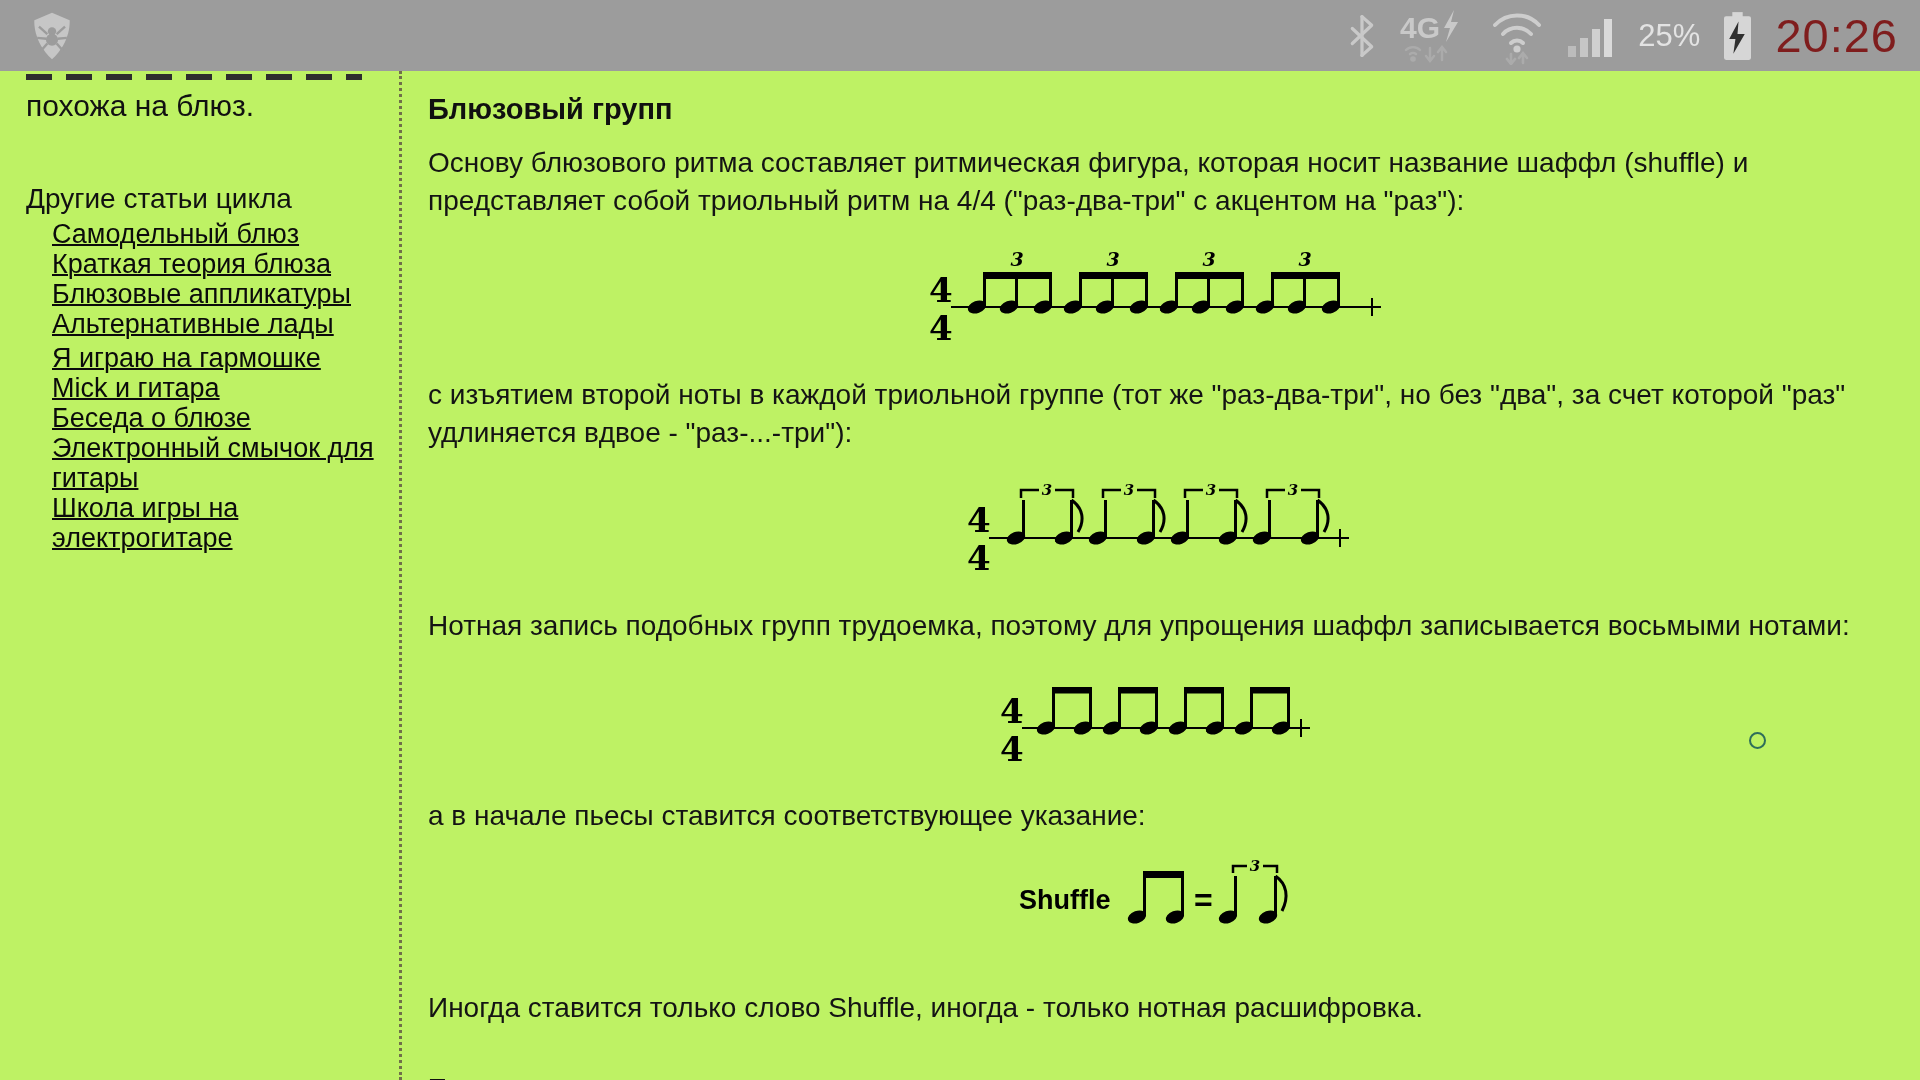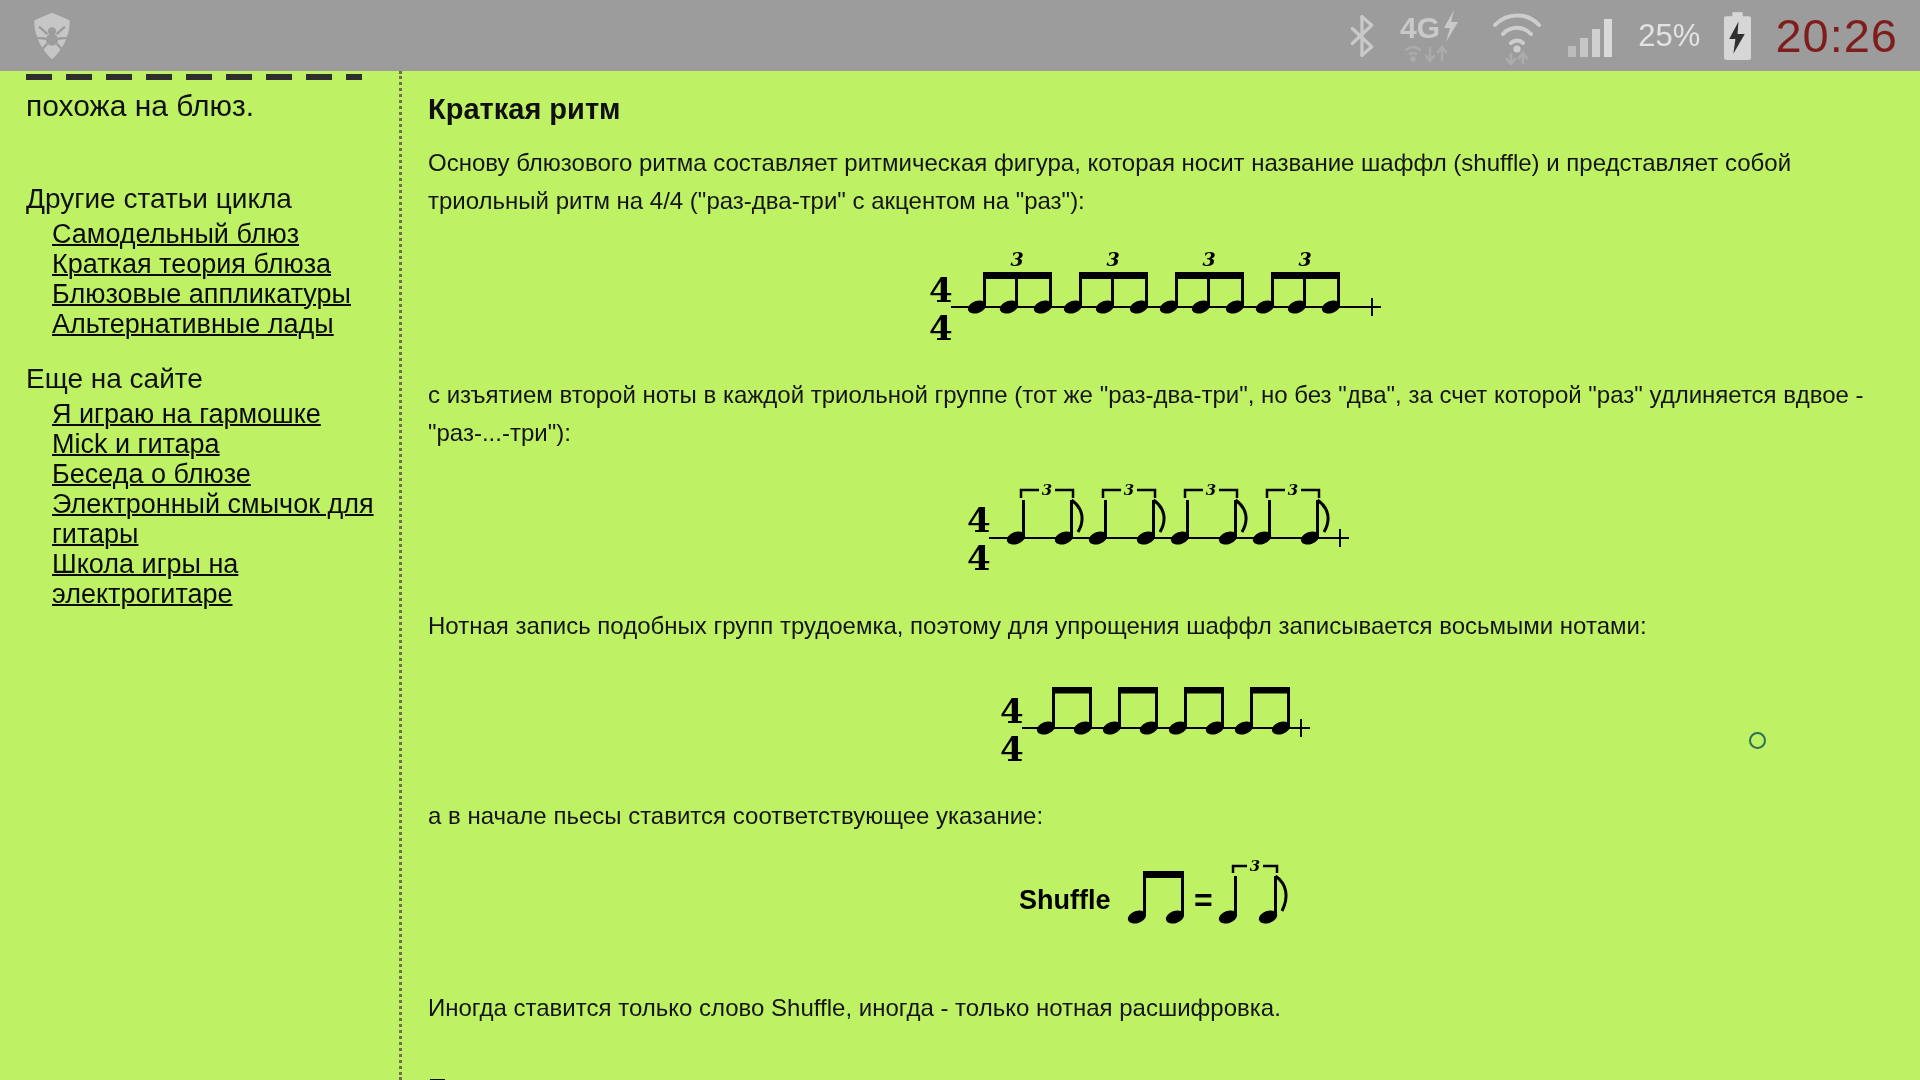--- a/index.html
+++ b/index.html
@@ -28,21 +28,21 @@
   .nav-heading.second { margin-top:24px; }
   .nav-links { padding-left:26px; margin-top:4px; }
   .nav-links a { display:block; font-size:27px; line-height:30px; color:#0b0b0b;
                  text-decoration:underline; text-decoration-thickness:2px; cursor:pointer; }
 
   .divider { border-left:3px dotted #6f6f49; }
 
   main.content { flex:1; position:relative; padding:0 30px 0 26px; color:#141414; }
   h2.art { font-size:29px; font-weight:bold; margin-top:22px; color:#101010; }
   h2.art.second { margin-top:46px; }
-  main p { font-size:24px; line-height:38px; margin-top:18px; max-width:1440px; }
+  main p { font-size:28px; line-height:38px; margin-top:18px; max-width:1440px; }
   main p.p2 { margin-top:22px; }
   main p.p3 { margin-top:24px; }
   main p.p4 { margin-top:28px; }
   main p.p5 { margin-top:48px; }
 
   figure { display:block; text-align:center; }
   figure.f1 { margin-top:30px; }
   figure.f2 { margin-top:22px; }
   figure.f3 { margin-top:28px; }
   figure.f4 { margin-top:24px; }
@@ -138,34 +138,33 @@
       <p class="intro-line">похожа на блюз.</p>
 
       <div class="nav-heading">Другие статьи цикла</div>
       <nav class="nav-links">
         <a>Самодельный блюз</a>
         <a>Краткая теория блюза</a>
         <a>Блюзовые аппликатуры</a>
         <a>Альтернативные лады</a>
       </nav>
 
-      <div class="nav-heading second">Еще на сайте</div>
       <nav class="nav-links">
         <a>Я играю на гармошке</a>
         <a>Mick и гитара</a>
         <a>Беседа о блюзе</a>
         <a>Электронный смычок для гитары</a>
         <a>Школа игры на электрогитаре</a>
       </nav>
     </aside>
 
     <div class="divider"></div>
 
     <main class="content">
-      <h2 class="art">Краткая ритм</h2>
+      <h2 class="art">Блюзовый групп</h2>
 
       <p>Основу блюзового ритма составляет ритмическая фигура, которая носит название шаффл (shuffle) и представляет собой триольный ритм на 4/4 ("раз-два-три" с акцентом на "раз"):</p>
 
       <figure class="f1">
         <svg width="480" height="100" viewBox="0 0 480 100">
           <text class="tsig" x="10" y="52">4</text>
           <text class="tsig" x="10" y="90">4</text>
           <line class="staffline" x1="32" y1="57" x2="448" y2="57"></line>
           <g>
             <text class="trip" x="98" y="16" text-anchor="middle">3</text>

